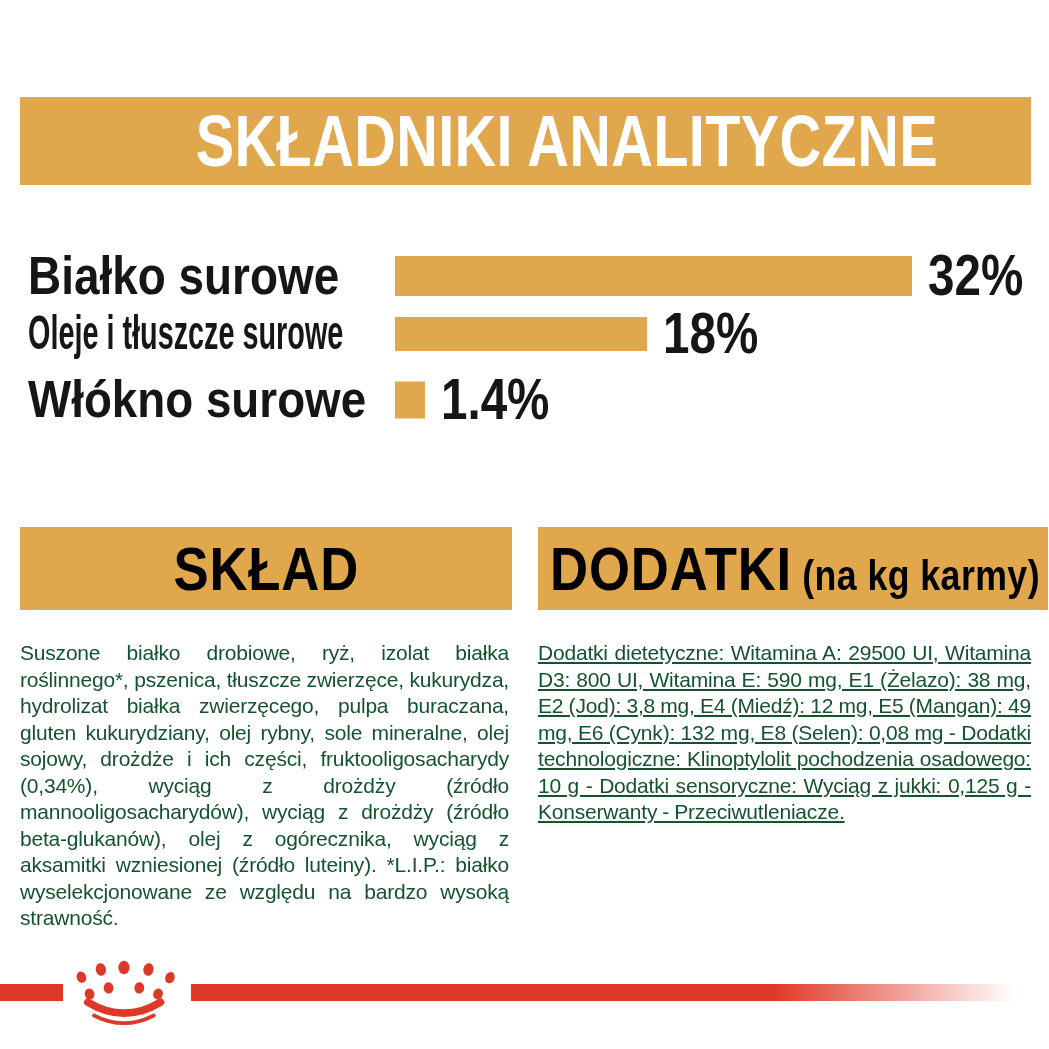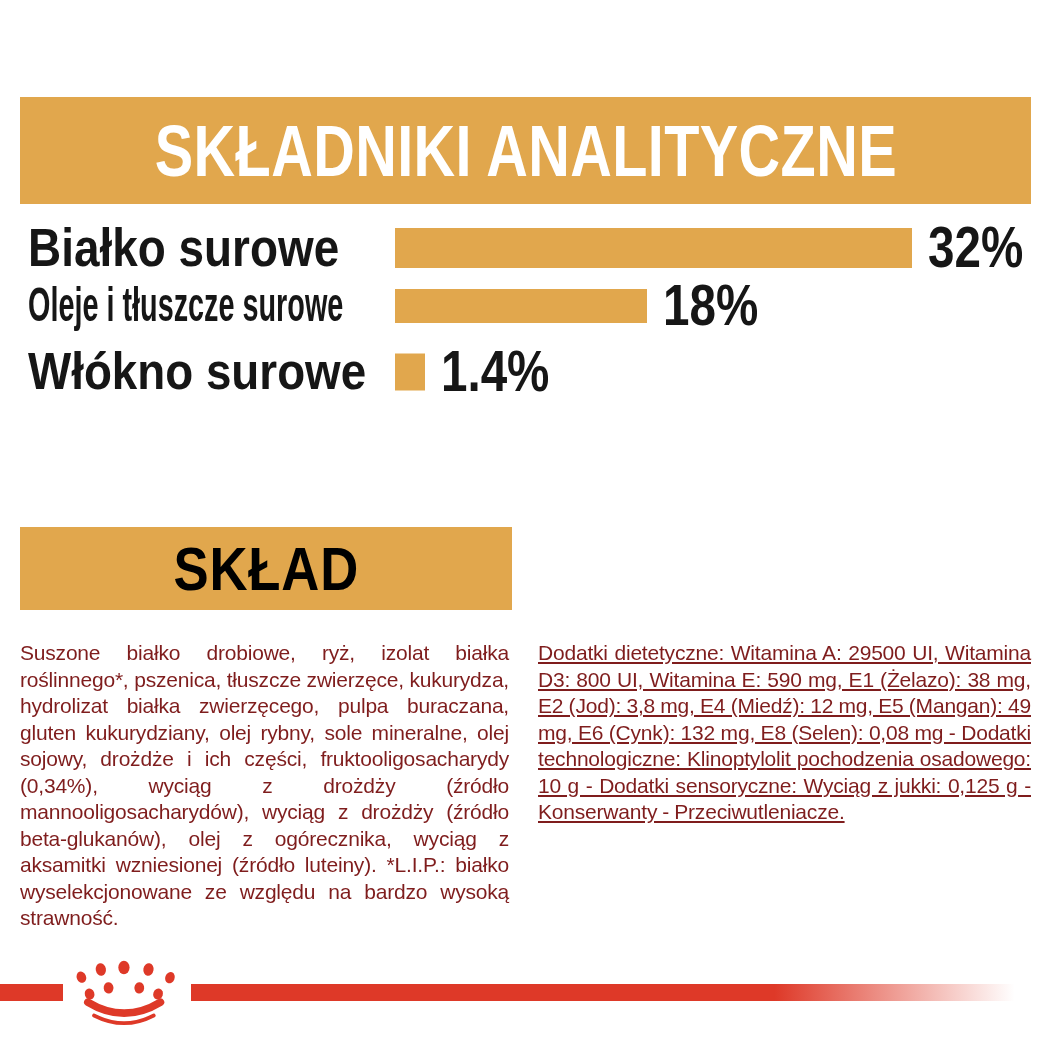--- a/index.html
+++ b/index.html
@@ -2,29 +2,29 @@
 <html style="--gold: #E1A74D; --red: #DE3928;"><head>
 <meta charset="utf-8">
 <style>
   html,body{margin:0;padding:0;background:#fff;}
   .canvas{
     position:relative;width:1049px;height:1049px;background:#fff;overflow:hidden;
     font-family:"Liberation Sans", sans-serif;
   }
   
   .title-bar{
-    position:absolute;left:20px;top:97px;width:1011px;height:107px;
-    background:var(--gold);display:flex;align-items:center;justify-content:center;
+    position:absolute;left:20px;top:97px;width:1011px;height:88px;
+    background:var(--gold);display:flex;align-items:center;justify-content:flex-end;
   }
   .title-bar .title-text{
     color:#fff;font-weight:bold;font-size:72px;white-space:nowrap;
     transform:scaleX(0.80);letter-spacing:0.5px;
   }
   
-  .crow{position:absolute;left:0;width:942px;height:64px;}
+  .crow{position:absolute;left:0;width:942px;height:64px;margin-top:28px;}
   .clabel{
     position:absolute;left:28px;top:50%;font-weight:bold;color:#161616;
     white-space:nowrap;transform-origin:left center;
   }
   .crow.r0 .clabel{font-size:54px;transform:translateY(-52%) scaleX(0.85);}
   .crow.r1 .clabel{font-size:48px;transform:translateY(-52%) scaleX(0.60);}
   .crow.r2 .clabel{font-size:52px;transform:translateY(-52%) scaleX(0.88);}
   .cbar{position:absolute;left:395px;top:50%;transform:translateY(-50%);background:var(--gold);}
   .crow.r0 .cbar{height:40px;}
   .crow.r1 .cbar{height:34px;}
@@ -39,21 +39,21 @@
     display:flex;align-items:center;color:#000000;
   }
   .sec-header.sklad{left:20px;width:492px;justify-content:center;}
   .sec-header.dodatki{left:538px;width:498px;justify-content:flex-start;padding-left:12px;overflow:visible;}
   .sec-title-wrap{white-space:nowrap;transform:scaleX(0.85);transform-origin:left center;}
   .sec-header.sklad .sec-title-wrap{transform:scaleX(0.85);transform-origin:center center;}
   .sec-title-big{font-size:62px;font-weight:bold;letter-spacing:1px;}
   .sec-title-small{font-size:42px;font-weight:bold;margin-left:12px;letter-spacing:0.5px;}
   
   .sec-body{
-    position:absolute;top:619px;font-size:21px;line-height:26.5px;color:#7f1d1d;
+    position:absolute;top:619px;font-size:21px;line-height:26.5px;color:#14532d;
     text-align:justify;letter-spacing:-0.2px;word-spacing:-0.5px;
   }
   .sec-body.sklad{left:20px;width:489px;}
   .sec-body.dodatki{left:538px;width:493px;text-decoration:underline;}
   
   .band-left{position:absolute;left:0;top:984px;width:63px;height:17px;background:var(--red);}
   .band-right{
     position:absolute;left:191px;top:984px;width:858px;height:17px;
     background:linear-gradient(to right,var(--red) 0%,var(--red) 68%,rgba(222,57,40,0) 96%);
   }
@@ -86,20 +86,25 @@
       </div>
     </div>
 
   <div class="sec-header sklad">
     <span class="sec-title-wrap">
       <span class="sec-title-big">SKŁAD</span>
     </span>
   </div>
   <p class="sec-body sklad">Suszone białko drobiowe, ryż, izolat białka roślinnego*, pszenica, tłuszcze zwierzęce, kukurydza, hydrolizat białka zwierzęcego, pulpa buraczana, gluten kukurydziany, olej rybny, sole mineralne, olej sojowy, drożdże i ich części, fruktooligosacharydy (0,34%), wyciąg z drożdży (źródło mannooligosacharydów), wyciąg z drożdży (źródło beta-glukanów), olej z ogórecznika, wyciąg z aksamitki wzniesionej (źródło luteiny). *L.I.P.: białko wyselekcjonowane ze względu na bardzo wysoką strawność.</p>
 
+  <div class="sec-header dodatki">
+    <span class="sec-title-wrap">
+      <span class="sec-title-big">DODATKI</span><span class="sec-title-small">(na kg karmy)</span>
+    </span>
+  </div>
   <p class="sec-body dodatki">Dodatki dietetyczne: Witamina A: 29500 UI, Witamina D3: 800 UI, Witamina E: 590 mg, E1 (Żelazo): 38 mg, E2 (Jod): 3,8 mg, E4 (Miedź): 12 mg, E5 (Mangan): 49 mg, E6 (Cynk): 132 mg, E8 (Selen): 0,08 mg - Dodatki technologiczne: Klinoptylolit pochodzenia osadowego: 10 g - Dodatki sensoryczne: Wyciąg z jukki: 0,125 g - Konserwanty - Przeciwutleniacze.</p>
 
   <div class="band-left"></div>
   <div class="band-right"></div>
 
   <svg class="crown" viewBox="0 0 133 83" xmlns="http://www.w3.org/2000/svg" aria-hidden="true">
     <g class="crown-fill">
       <ellipse cx="30.7" cy="26" rx="4.6" ry="5.6" transform="rotate(-22 30.7 26)" fill="#DE3928"></ellipse>
       <ellipse cx="49.7" cy="18.5" rx="5" ry="6.2" transform="rotate(-10 49.7 18.5)" fill="#DE3928"></ellipse>
       <ellipse cx="72.3" cy="16.5" rx="5.5" ry="6.6" fill="#DE3928"></ellipse>

